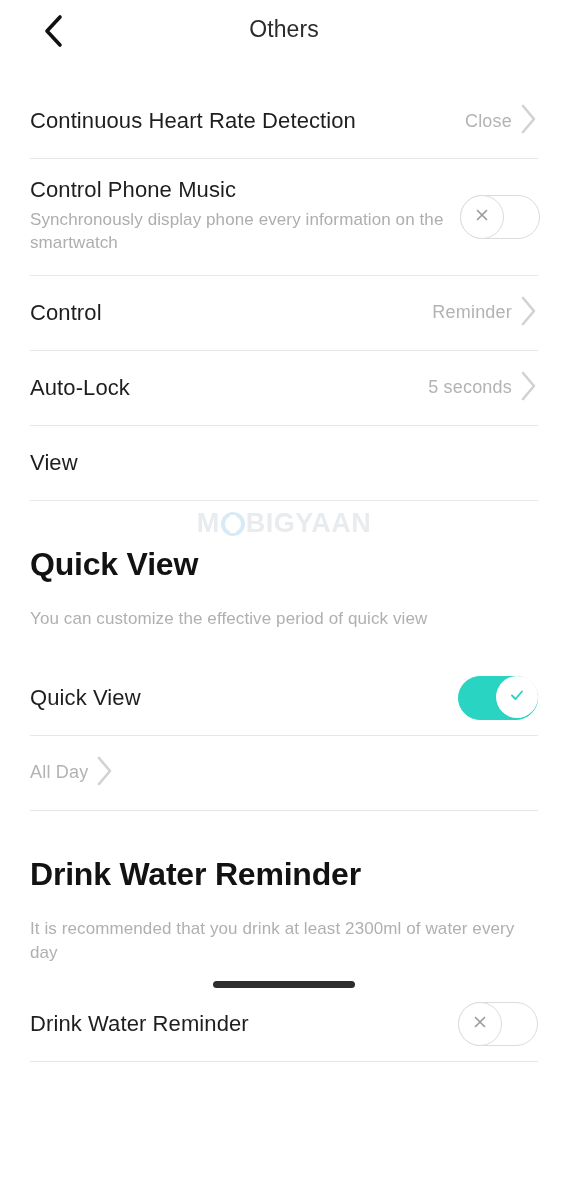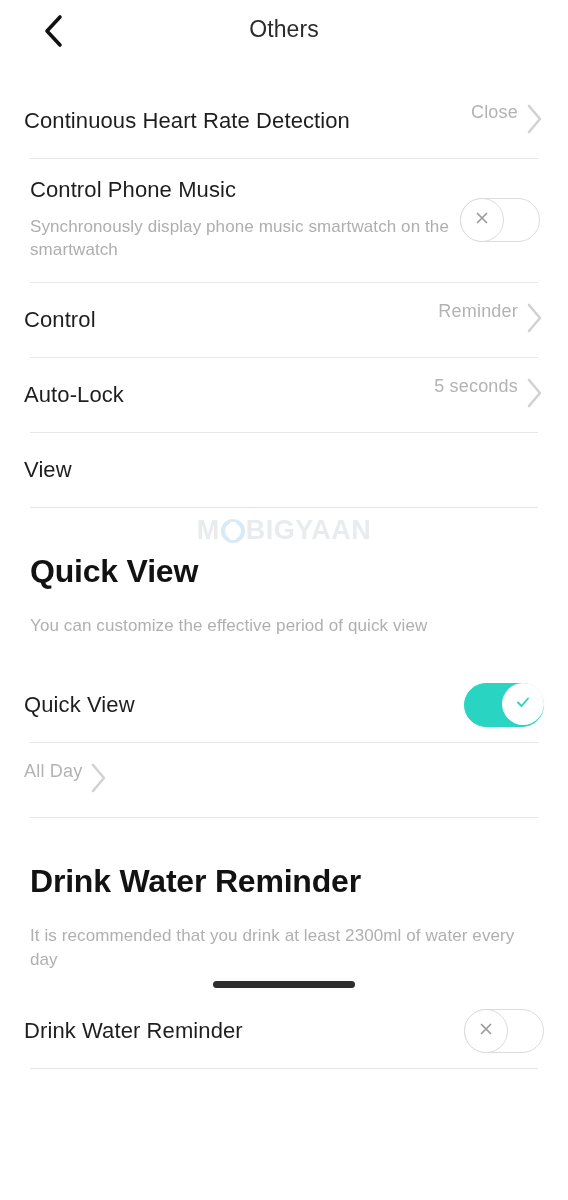--- a/index.html
+++ b/index.html
@@ -45,35 +45,36 @@
     top: 16px;
     text-align: center;
     font-size: 23px;
     color: #2b2b2b;
     letter-spacing: 0.1px;
   }
 
   
   .row {
     position: relative;
-    padding: 0 24px;
+    padding: 0 30px;
     box-sizing: border-box;
     display: flex;
     align-items: center;
     justify-content: space-between;
   }
   .row-simple { height: 74px; }
   .row-title {
     font-size: 22px;
     color: #1e1e1e;
     letter-spacing: 0.1px;
     white-space: nowrap;
   }
   .row-right {
     display: flex;
+    align-items: center;
     gap: 6px;
     flex: none;
   }
   .row-value {
     font-size: 18px;
     color: #b3b3b3;
     letter-spacing: 0.2px;
     white-space: nowrap;
   }
   .chev-right { display: block; flex: none; }
@@ -83,21 +84,21 @@
     background: #e7e7e7;
     margin: 0 30px;
   }
 
   
   .row-stack {
     position: relative;
     padding: 18px 30px 20px 30px;
     box-sizing: border-box;
   }
-  .row-stack .row-title { display: block; margin-bottom: 12px; }
+  .row-stack .row-title { display: block; margin-bottom: 5px; }
   .row-sub {
     font-size: 17px;
     line-height: 1.38;
     color: #aeaeae;
     max-width: 440px;
     letter-spacing: 0.1px;
   }
   .row-stack .toggle-wrap {
     position: absolute;
     right: 28px;
@@ -251,21 +252,21 @@
         <svg width="20" height="34" viewBox="0 0 20 34" fill="none">
           <path d="M5 4 L16 17 L5 30" stroke="#d2d2d2" stroke-width="2.6" stroke-linecap="round" stroke-linejoin="round"></path>
         </svg>
       </span>
     </span>
   </div>
   <div class="sep"></div>
 
   <div class="row-stack">
     <span class="row-title">Control Phone Music</span>
-    <div class="row-sub">Synchronously display phone music smartwatch on the smartwatch</div>
+    <div class="row-sub">Synchronously display phone every information on the smartwatch</div>
     <div class="toggle-wrap">
       <div class="toggle off">
         <div class="knob">
           <span>
             <svg width="18" height="18" viewBox="0 0 18 18" fill="none">
               <path d="M4.5 4.5 L13.5 13.5 M13.5 4.5 L4.5 13.5" stroke="#9b9b9b" stroke-width="1.7" stroke-linecap="round"></path>
             </svg>
           </span>
         </div>
       </div>

